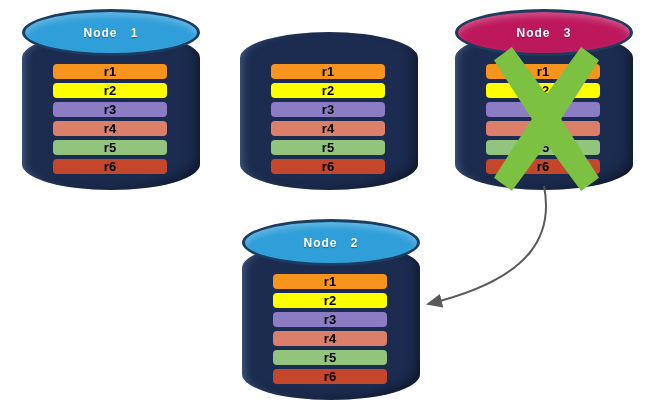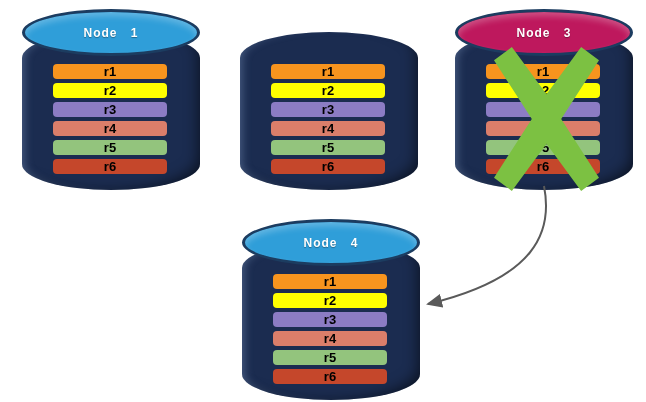--- a/index.html
+++ b/index.html
@@ -81,21 +81,21 @@
       <div class="bar" style="background-color: rgb(197, 71, 43);">r6</div>
     </div>
     <svg class="x-mark" viewBox="0 0 100 140" preserveAspectRatio="none">
       <polygon points="17,0 50,46 83,0 100,13 64,70 100,127 83,140 50,94 17,140 0,127 36,70 0,13" fill="#7CC142"></polygon>
     </svg>
   </div>
 
   <div class="node" style="left:242px;top:219px;">
     <div class="cyl-body" style="background-color: rgb(27, 44, 80);"></div>
     <div class="cyl-top" style="background-color: rgb(47, 158, 217);">
-      <span class="node-title">Node 4</span>
+      <span class="node-title">Node 2</span>
     </div>
     <div class="bars">
       <div class="bar" style="background-color: rgb(247, 148, 30);">r1</div>
       <div class="bar" style="background-color: rgb(255, 255, 0);">r2</div>
       <div class="bar" style="background-color: rgb(140, 124, 196);">r3</div>
       <div class="bar" style="background-color: rgb(219, 126, 106);">r4</div>
       <div class="bar" style="background-color: rgb(147, 196, 125);">r5</div>
       <div class="bar" style="background-color: rgb(197, 71, 43);">r6</div>
     </div>
   </div>

